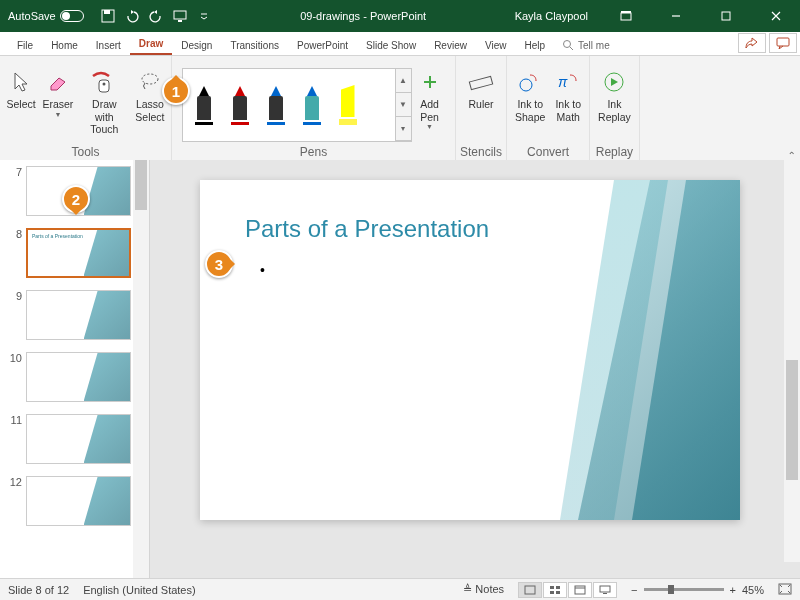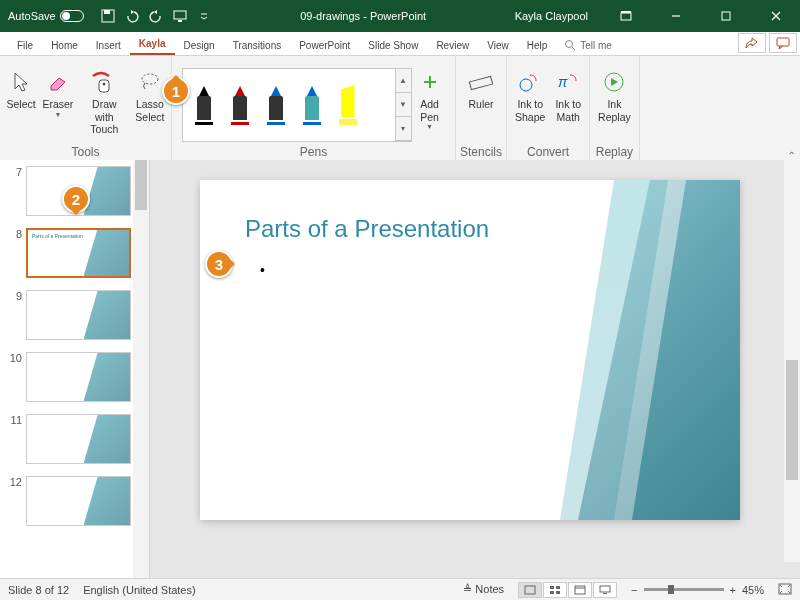--- a/index.html
+++ b/index.html
@@ -142,21 +142,21 @@
           <path d="M2 2l8 8M10 2l-8 8" stroke="#fff" stroke-width="1.2"></path>
         </svg>
       </div>
   </div>
 </div>
 
 <div class="tabstrip">
   <div class="tab">File</div>
   <div class="tab">Home</div>
   <div class="tab">Insert</div>
-  <div class="tab active">Kayla</div>
+  <div class="tab active">Draw</div>
   <div class="tab">Design</div>
   <div class="tab">Transitions</div>
   <div class="tab">PowerPoint</div>
   <div class="tab">Slide Show</div>
   <div class="tab">Review</div>
   <div class="tab">View</div>
   <div class="tab">Help</div>
   <div class="tell">
     <svg width="12" height="12">
         <circle cx="5" cy="5" r="3.5" fill="none" stroke="#888"></circle>

